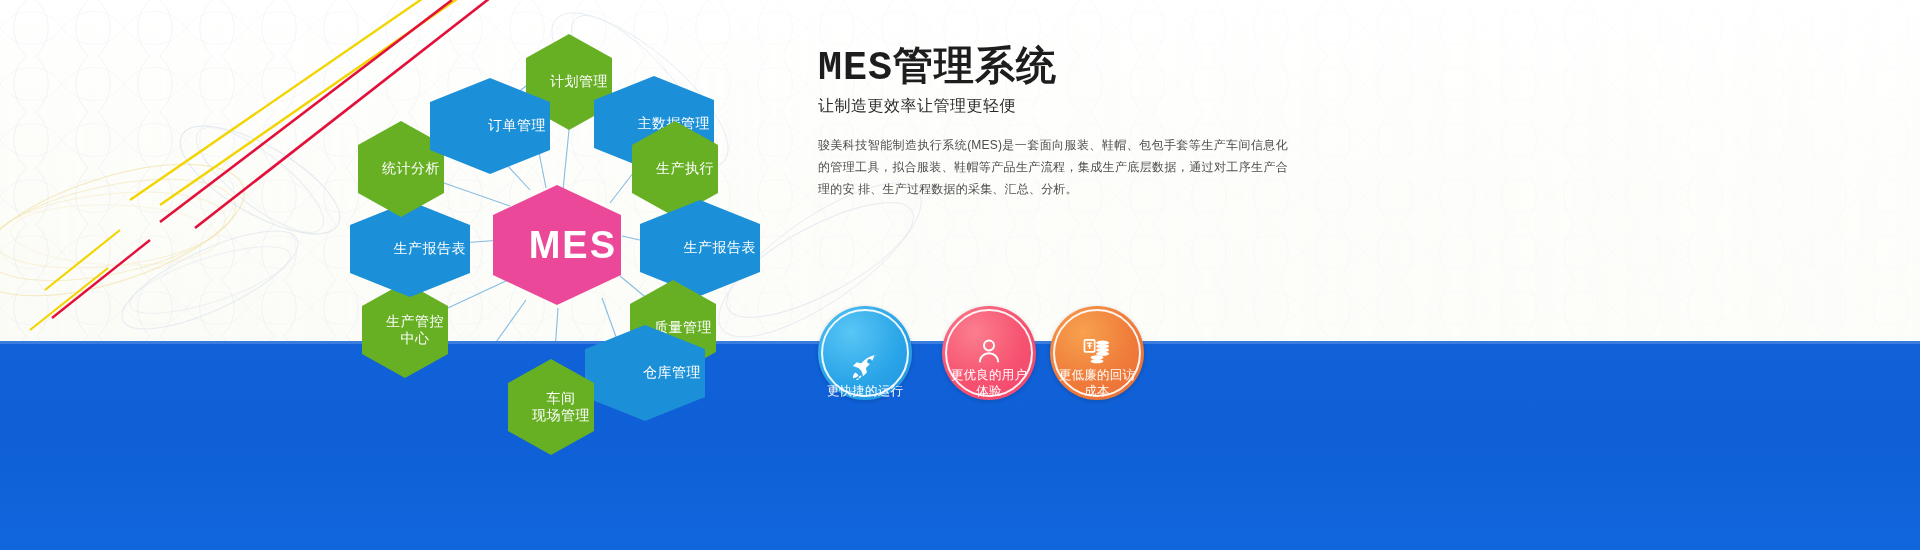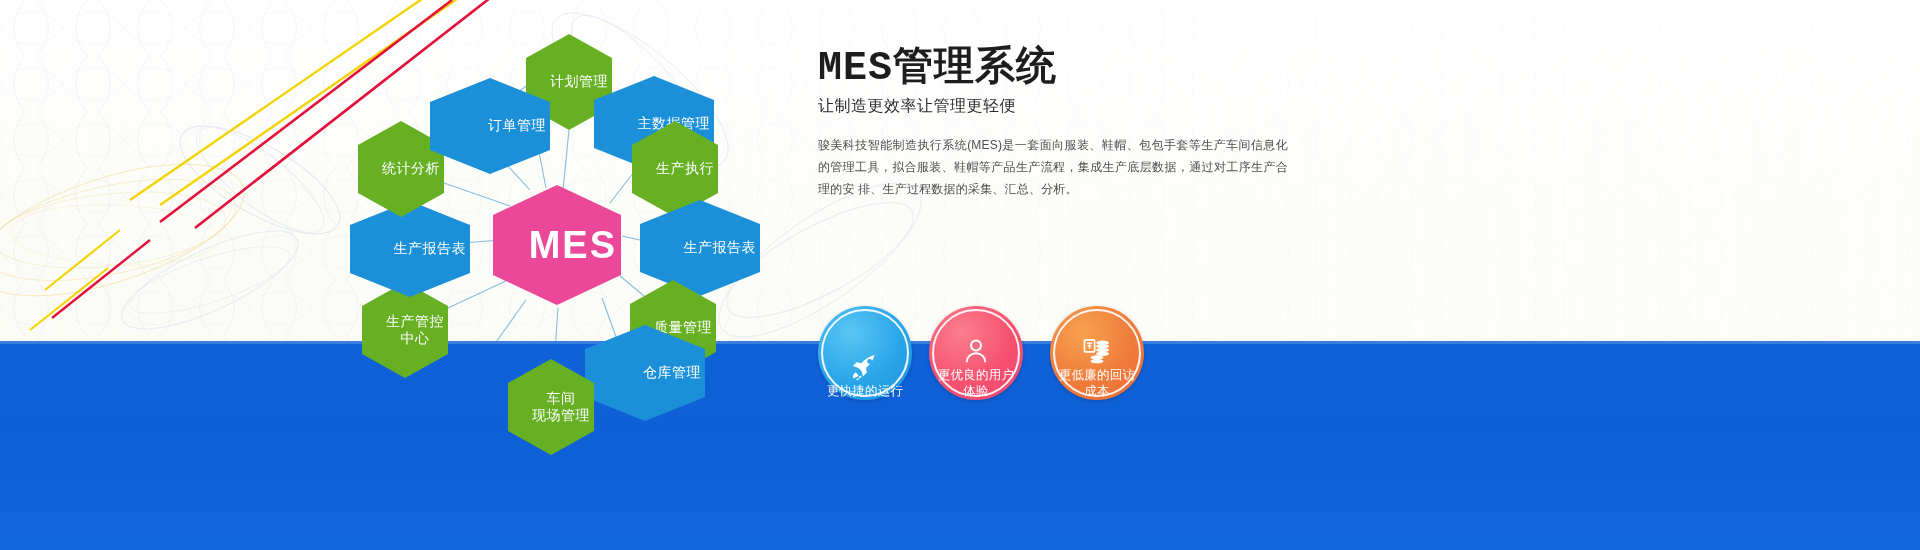--- a/index.html
+++ b/index.html
@@ -222,21 +222,21 @@
         <div class="ico"><svg width="30" height="26" viewBox="0 0 32 28" fill="#fff">
             <path d="M30 1c-6 0-11 2-15 6l-3 3-5-1-4 4 6 2 3 3 2 6 4-4-1-5 3-3c4-4 6-9 6-11z"></path>
             <circle cx="21" cy="8" r="2.6" fill="#2aa5e8"></circle>
             <path d="M6 20c-2 1-3 3-3 6 3 0 5-1 6-3z"></path>
             <path d="M12 24c-1 0-2 1-2 2M9 27c-1 0-1 0-2 1" stroke="#fff" stroke-width="1.6" fill="none"></path>
           </svg></div>
         <div class="btxt">
           <div>更快捷的运行</div>
         </div>
       </div>
-      <div class="badge b2" style="left: 111px;">
+      <div class="badge b2" style="left: 124px;">
         <div class="ring"></div>
         <div class="ico"><svg width="26" height="26" viewBox="0 0 28 28" fill="none" stroke="#fff" stroke-width="2.1">
             <circle cx="14" cy="8" r="5.4"></circle>
             <path d="M4 26c0-5.5 4.5-9.5 10-9.5s10 4 10 9.5"></path>
           </svg></div>
         <div class="btxt">
           <div>更优良的用户</div>
           <div>体验</div>
         </div>
       </div>

